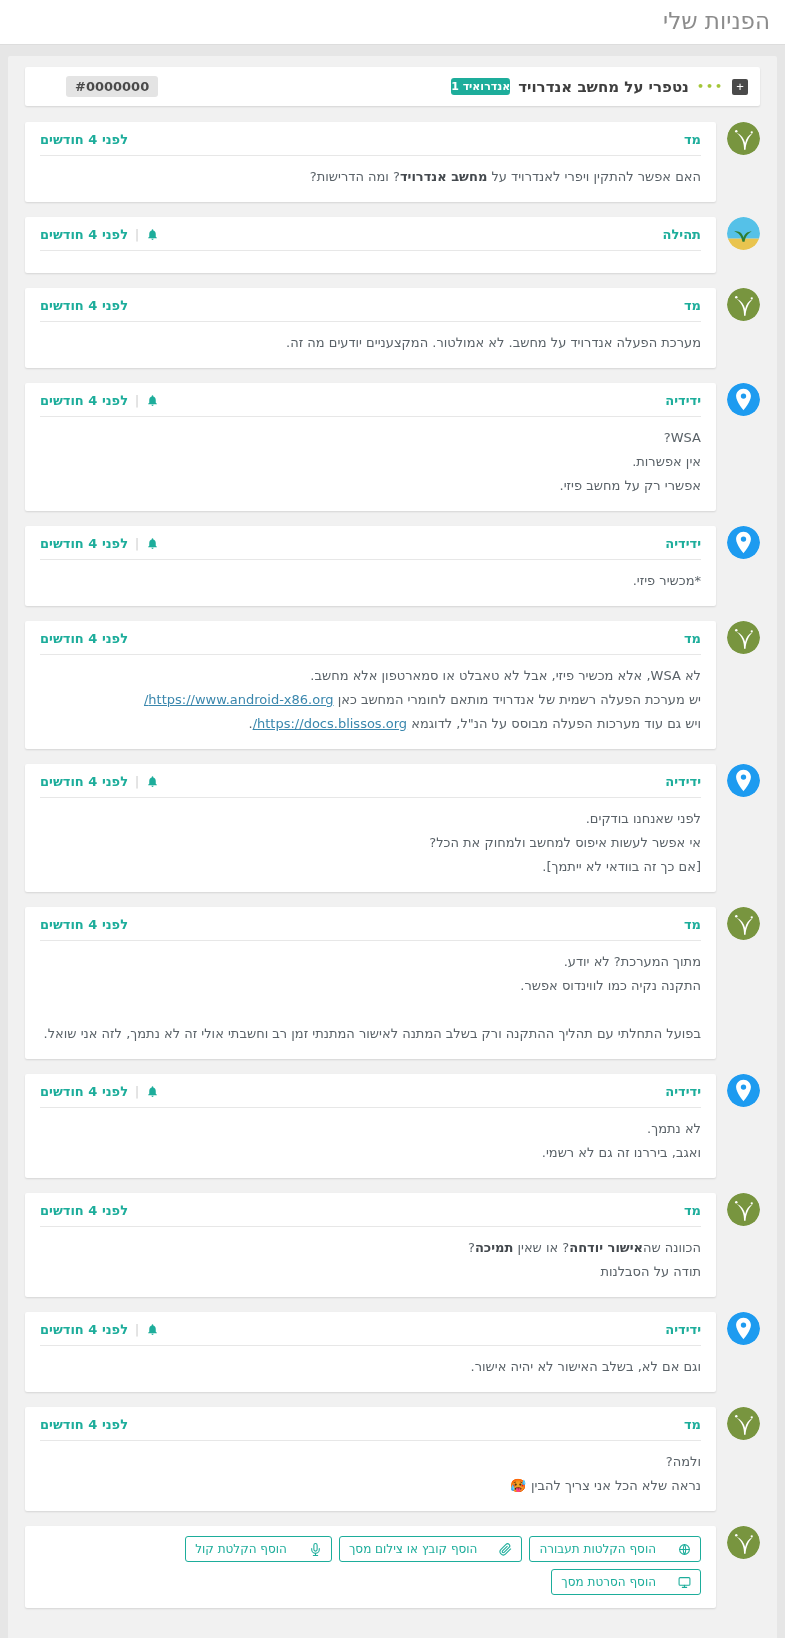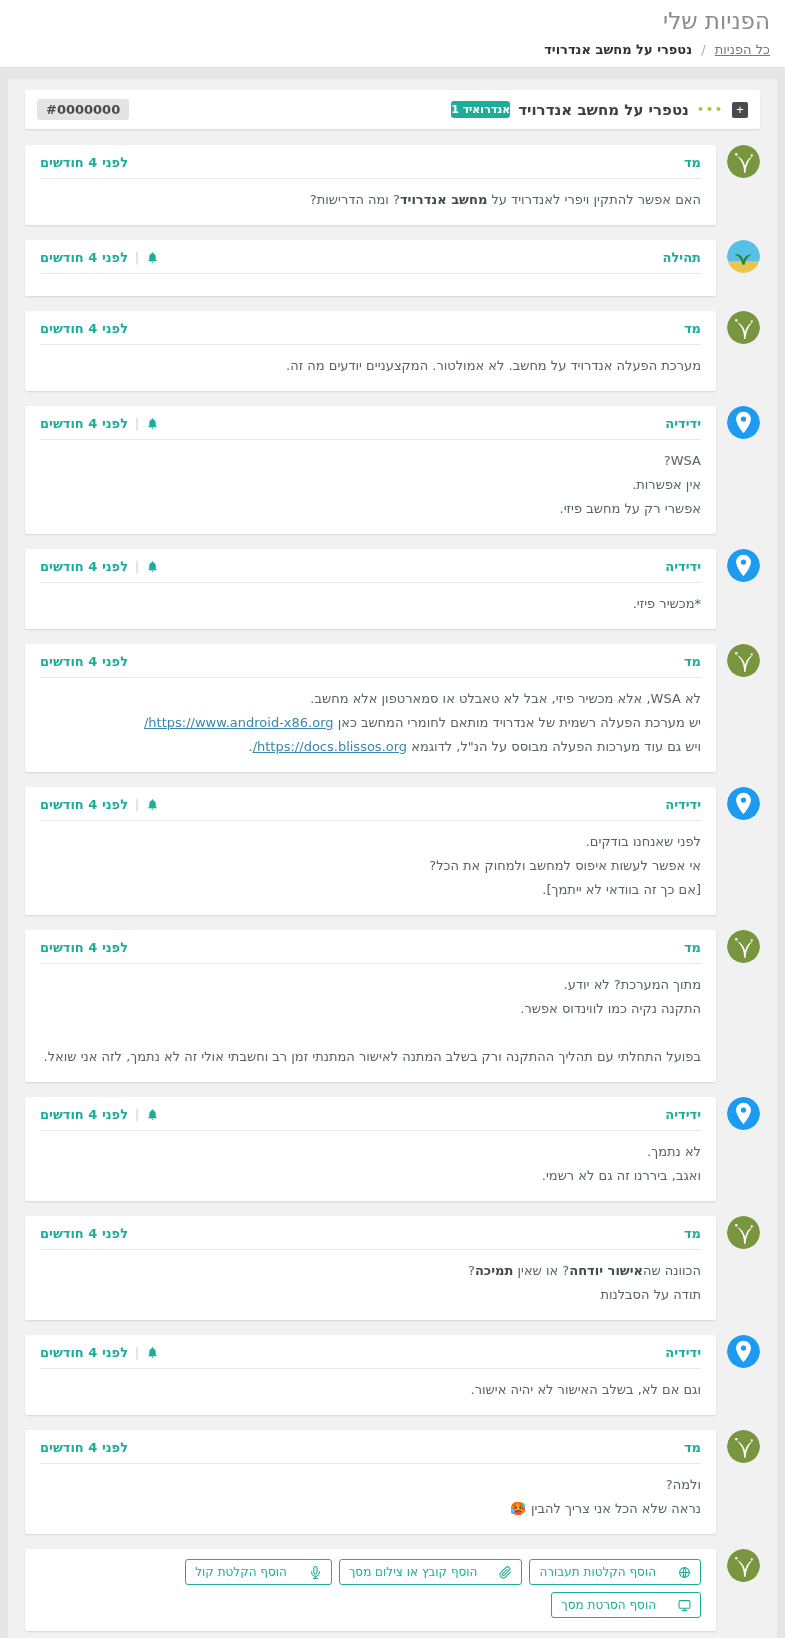--- a/index.html
+++ b/index.html
@@ -31,21 +31,21 @@
     color:#fff;font-size:13px;line-height:14px;text-align:center;padding:0;cursor:pointer;
   }
   .dots{color:var(--green,#a4c639);font-size:11px;letter-spacing:2px;font-weight:700;cursor:pointer;}
   .thread-ttl{font-size:15px;font-weight:700;color:#3f3f3f;}
   .cat-badge{
     background:var(--accent,#1dad9b);color:#fff;font-size:11px;font-weight:700;
     padding:2px 0;border-radius:3px;
   }
   .id-chip{
     background:#e4e4e4;color:#4a4a4a;font-size:13px;font-weight:600;
-    padding:3px 9px;border-radius:3px;
+    padding:3px 9px;border-radius:3px;margin-left:29px;
   }
   
   .msg-row{display:flex;gap:11px;margin:0 1px 15px;align-items:flex-start;}
   .avatar{width:33px;height:33px;flex:0 0 33px;border-radius:50%;overflow:hidden;display:block;}
   .avatar svg{display:block;}
   .card{
     flex:1;background:#fff;border-radius:2px;box-shadow:0 1px 2px rgba(0,0,0,.12);
     padding:10px 15px 13px;min-width:0;
   }
   .card-head{display:flex;justify-content:space-between;align-items:center;}
@@ -68,25 +68,20 @@
     font-size:12px;padding:5px 9px;border-radius:3px;cursor:pointer;
     font-family:inherit;
   }
   .attach svg{width:13px;height:13px;stroke:currentColor;fill:none;stroke-width:2;stroke-linecap:round;stroke-linejoin:round;}
 </style>
 </head>
 <body>
 
 <header class="page-header">
   <h1 class="page-title">הפניות שלי</h1>
-  <div class="crumbs">
-    <a>כל הפניות</a>
-    <span class="sep">/</span>
-    <strong>נטפרי על מחשב אנדרויד</strong>
-  </div>
 </header>
 
 <div class="main-bg">
   <main class="panel">
 
     <section class="thread-card">
       <div class="thread-right">
         <button class="plus-btn">
           <span>+</span>
         </button>

